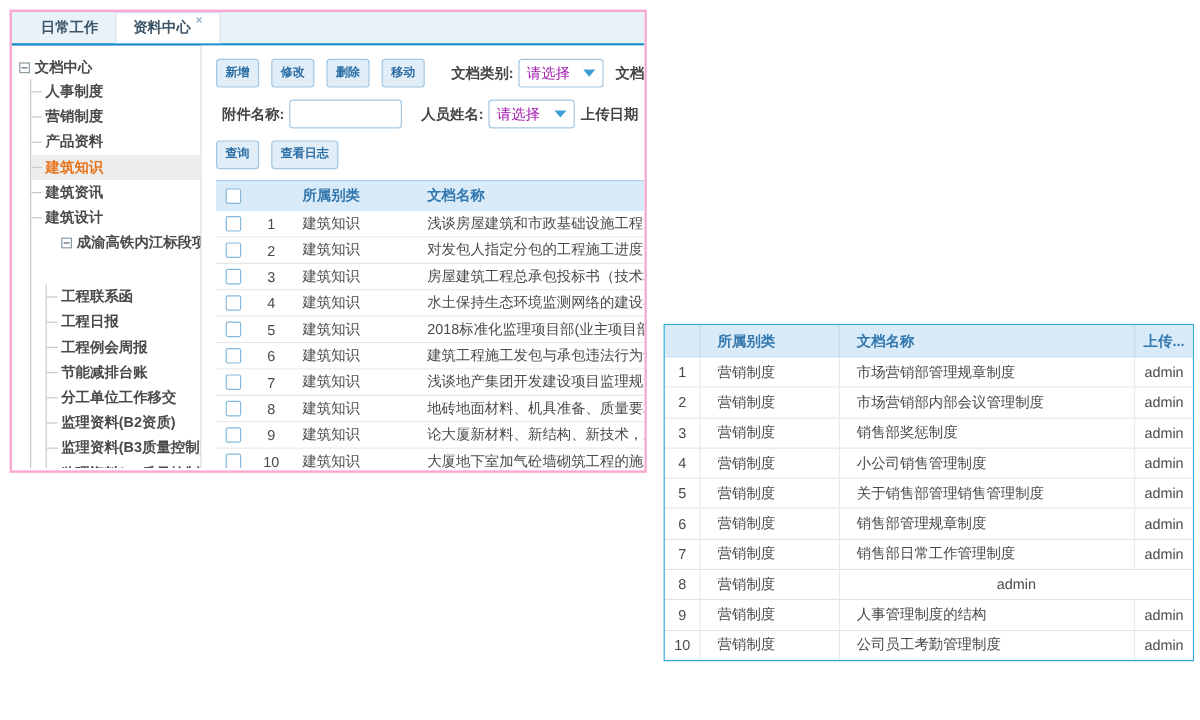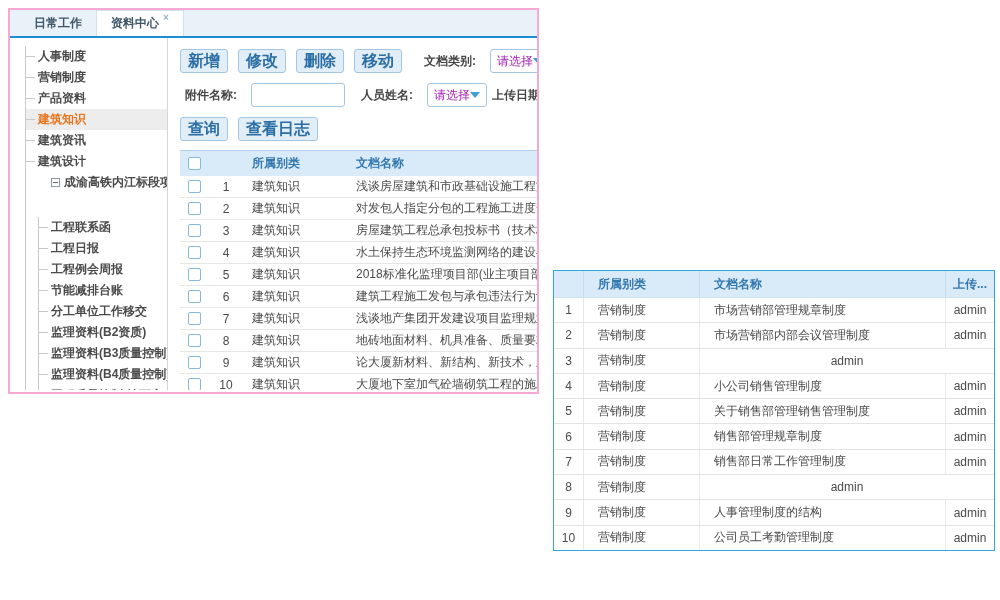--- a/index.html
+++ b/index.html
@@ -28,25 +28,25 @@
            overflow:hidden; cursor:default; }
   .titem::before { content:''; position:absolute; left:0; top:10px; width:9px; height:1px; background:#c9c9c9; }
   .titem.sel { color:#e8741b; background:#ededed; }
   .tnode { height:21px; display:flex; align-items:center; gap:4px; margin-left:-5px; white-space:nowrap;padding-left:30px; }
   .tkids2 { margin-left:12px; border-left:1px solid #c9c9c9;margin-top:24px; }
 
   .main { flex:1; padding:10px 0 0 12px; overflow:hidden; background:#fff; font-size:12px; }
   .frow { display:flex; align-items:center; height:26px; white-space:nowrap; }
   .frow1 { margin-bottom:8px; }
   .frow2 { margin-bottom:8px; }
-  .btn { background:#e1edf7; border:1px solid #a3c7e2; color:#2b6ea5; font-size:16px; font-weight:bold;
+  .btn { background:#e1edf7; border:1px solid #a3c7e2; color:#2b6ea5; font-size:10px; font-weight:bold;
          height:24px; line-height:22px; padding:0 7px; border-radius:3px; margin-right:10px;
          cursor:pointer; font-family:inherit; }
   .flabel { color:#454545; font-weight:bold; }
-  .ml12 { margin-left:12px; } .mr8 { margin-right:14px; } .ml16{ margin-left:16px; }
+  .ml12 { margin-left:12px; } .mr8 { margin-right:4px; } .ml16{ margin-left:16px; }
   .dd { width:72px; height:24px; border:1px solid #a3c7e2; border-radius:3px; background:#fff;
         display:inline-flex; align-items:center; justify-content:space-between; padding:0 6px;
         color:#a21caf; cursor:pointer; }
   .caret { width:0; height:0; border-left:5px solid transparent; border-right:5px solid transparent;
            border-top:6px solid #3e9ed6; }
   .tinput { width:94px; height:24px; border:1px solid #a3c7e2; border-radius:3px; background:#fff;
             padding:0 5px; font-size:12px; font-family:inherit; color:#444; }
 
   
   .ltable { margin-top:8px; width:357px; }
@@ -86,20 +86,24 @@
       <div class="tab">日常工作</div>
       <div class="tab active">
         <span>资料中心</span>
         <span class="x">×</span>
       </div>
     </div>
 
     <div class="lbody">
 
       <div class="tree">
+        <div class="troot">
+          <span class="mbox"></span>
+          <span>文档中心</span>
+        </div>
         <div class="tkids" id="tree-kids">
 
           <div class="titem">人事制度</div>
             <div class="titem">营销制度</div>
             <div class="titem">产品资料</div>
             <div class="titem sel">建筑知识</div>
             <div class="titem">建筑资讯</div>
             <div class="titem">建筑设计</div>
             <div class="tnode">
             <span class="mbox"></span>
@@ -261,20 +265,21 @@
   </div>
         <div class="rrow">
     <span class="r-num">2</span>
     <span class="r-cat">营销制度</span>
     <span class="r-name">市场营销部内部会议管理制度</span>
     <span class="r-up">admin</span>
   </div>
         <div class="rrow">
     <span class="r-num">3</span>
     <span class="r-cat">营销制度</span>
+    <span class="r-name">销售部奖惩制度</span>
     <span class="r-up">admin</span>
   </div>
         <div class="rrow">
     <span class="r-num">4</span>
     <span class="r-cat">营销制度</span>
     <span class="r-name">小公司销售管理制度</span>
     <span class="r-up">admin</span>
   </div>
         <div class="rrow">
     <span class="r-num">5</span>

